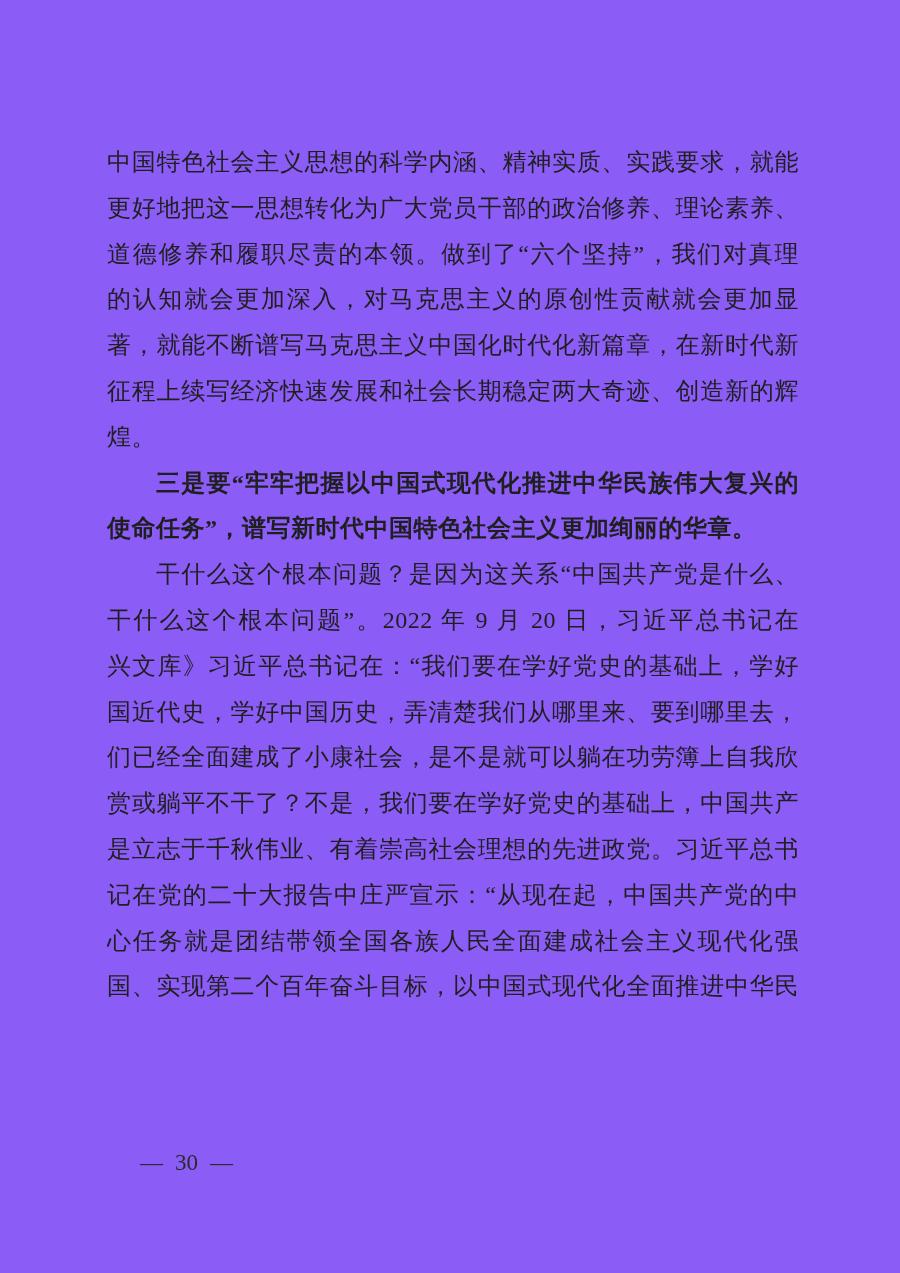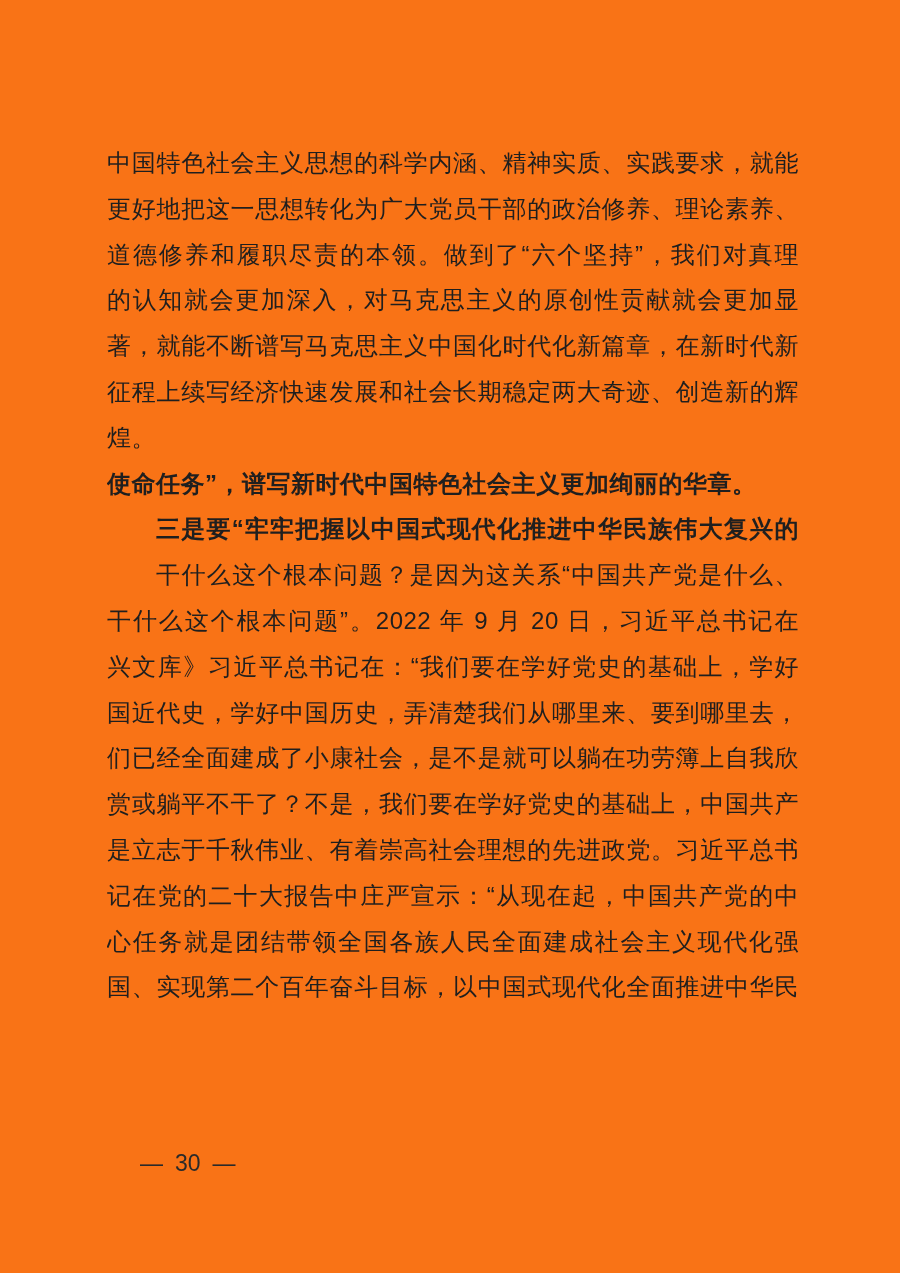--- a/index.html
+++ b/index.html
@@ -4,23 +4,23 @@
 <style>
   html, body {
     margin: 0;
     padding: 0;
     background: #ffffff;
   }
   .page {
     position: relative;
     width: 900px;
     height: 1273px;
-    background: #f97316;
+    background: #8b5cf6;
     overflow: hidden;
-    font-family: Liberation Sans, sans-serif;
+    font-family: Liberation Serif, serif;
     color: #1f1f1f;
   }
   .text-block {
     position: absolute;
     left: 107px;
     top: 140px;
     width: 692px;
   }
   .line {
     height: 45.8px;
@@ -66,22 +66,22 @@
 <div class="page">
   <div class="text-block">
 
   <div class="line">中国特色社会主义思想的科学内涵、精神实质、实践要求，就能</div>
       <div class="line">更好地把这一思想转化为广大党员干部的政治修养、理论素养、</div>
       <div class="line">道德修养和履职尽责的本领。做到了“六个坚持”，我们对真理</div>
       <div class="line">的认知就会更加深入，对马克思主义的原创性贡献就会更加显</div>
       <div class="line">著，就能不断谱写马克思主义中国化时代化新篇章，在新时代新</div>
       <div class="line">征程上续写经济快速发展和社会长期稳定两大奇迹、创造新的辉</div>
       <div class="line para-end">煌。</div>
+      <div class="line bold indent">三是要“牢牢把握以中国式现代化推进中华民族伟大复兴的</div>
       <div class="line bold para-end">使命任务”，谱写新时代中国特色社会主义更加绚丽的华章。</div>
-      <div class="line bold indent">三是要“牢牢把握以中国式现代化推进中华民族伟大复兴的</div>
       <div class="line indent">干什么这个根本问题？是因为这关系“中国共产党是什么、要</div>
       <div class="line">干什么这个根本问题”。2022 年 9 月 20 日，习近平总书记在《复</div>
       <div class="line">兴文库》习近平总书记在：“我们要在学好党史的基础上，学好中</div>
       <div class="line">国近代史，学好中国历史，弄清楚我们从哪里来、要到哪里去，</div>
       <div class="line">们已经全面建成了小康社会，是不是就可以躺在功劳簿上自我欣</div>
       <div class="line">赏或躺平不干了？不是，我们要在学好党史的基础上，中国共产党</div>
       <div class="line">是立志于千秋伟业、有着崇高社会理想的先进政党。习近平总书</div>
       <div class="line">记在党的二十大报告中庄严宣示：“从现在起，中国共产党的中</div>
       <div class="line">心任务就是团结带领全国各族人民全面建成社会主义现代化强</div>
       <div class="line">国、实现第二个百年奋斗目标，以中国式现代化全面推进中华民</div>

